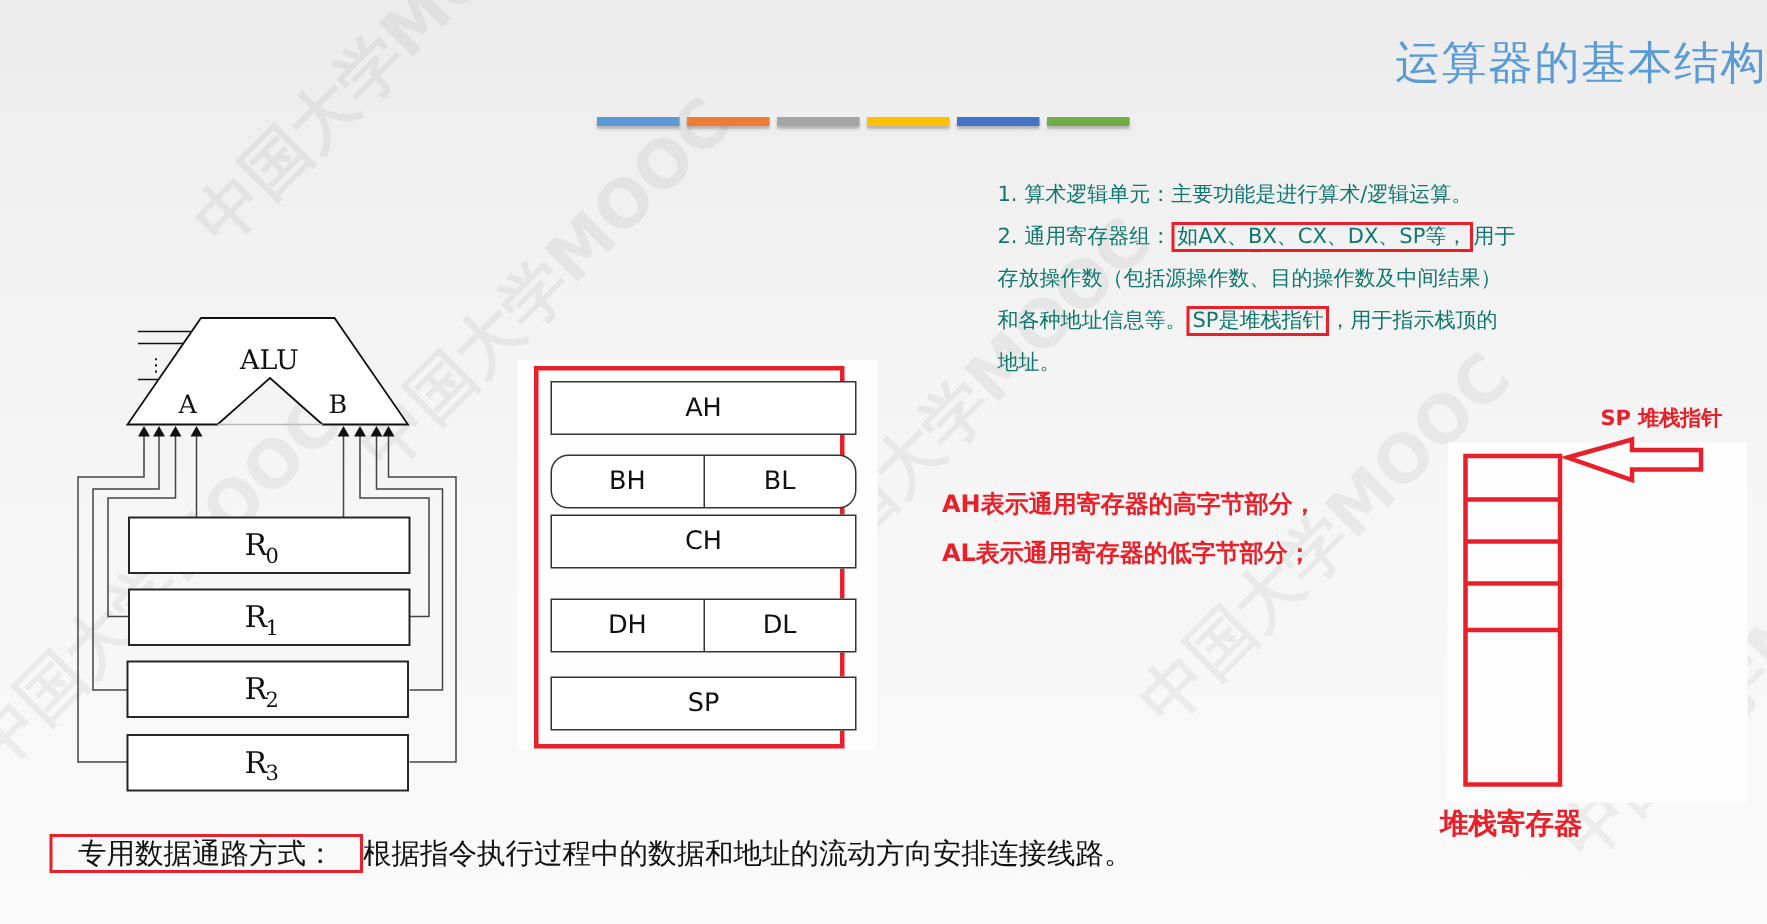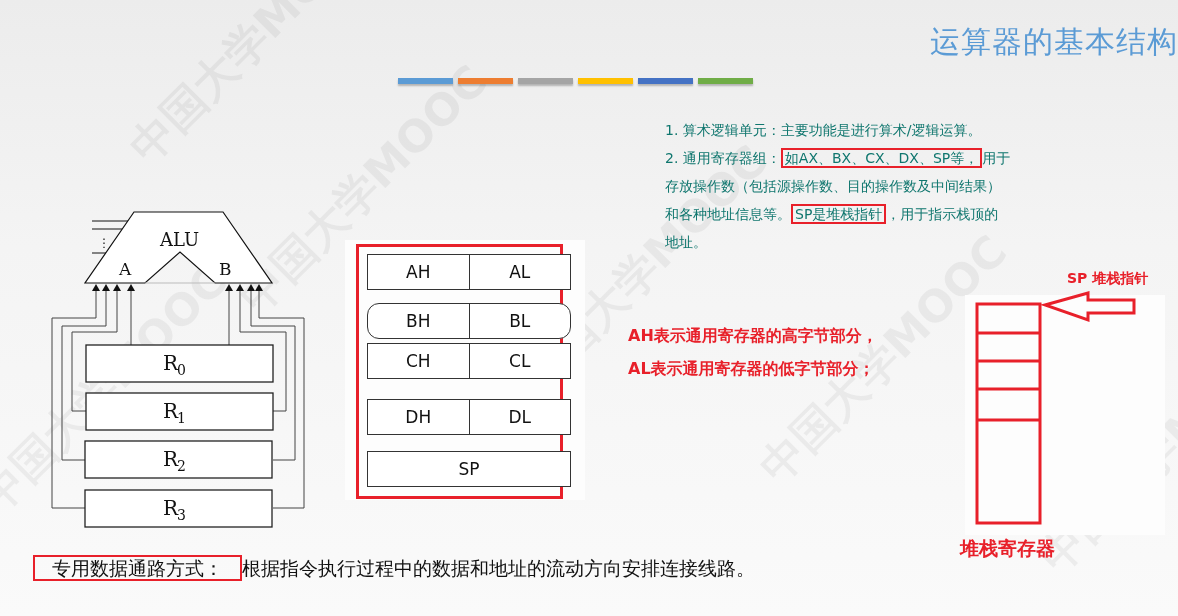--- a/index.html
+++ b/index.html
@@ -129,29 +129,27 @@
     <rect x="85" y="490" width="187" height="37" fill="#fff" stroke="#222" stroke-width="1.3"></rect>
     <text x="163" y="515" font-size="20" fill="#111">R</text>
     <text x="177" y="520" font-size="14" fill="#111">3</text>
   </g>
 </svg>
 
 <div class="abs panel-white" style="left:345px;top:240px;width:240px;height:260px;"></div>
 <div class="abs reg-frame">
   <div class="reg-row" style="top:7px;">
     <div class="cell">AH</div>
-    <div class="cell">AL</div>
   </div>
   <div class="reg-row" style="top:56px;border-radius:12px;">
     <div class="cell">BH</div>
     <div class="cell">BL</div>
   </div>
   <div class="reg-row" style="top:96px;">
     <div class="cell">CH</div>
-    <div class="cell">CL</div>
   </div>
   <div class="reg-row" style="top:152px;">
     <div class="cell">DH</div>
     <div class="cell">DL</div>
   </div>
   <div class="reg-row" style="top:204px;">
     <div class="cell">SP</div>
   </div>
 </div>
 

